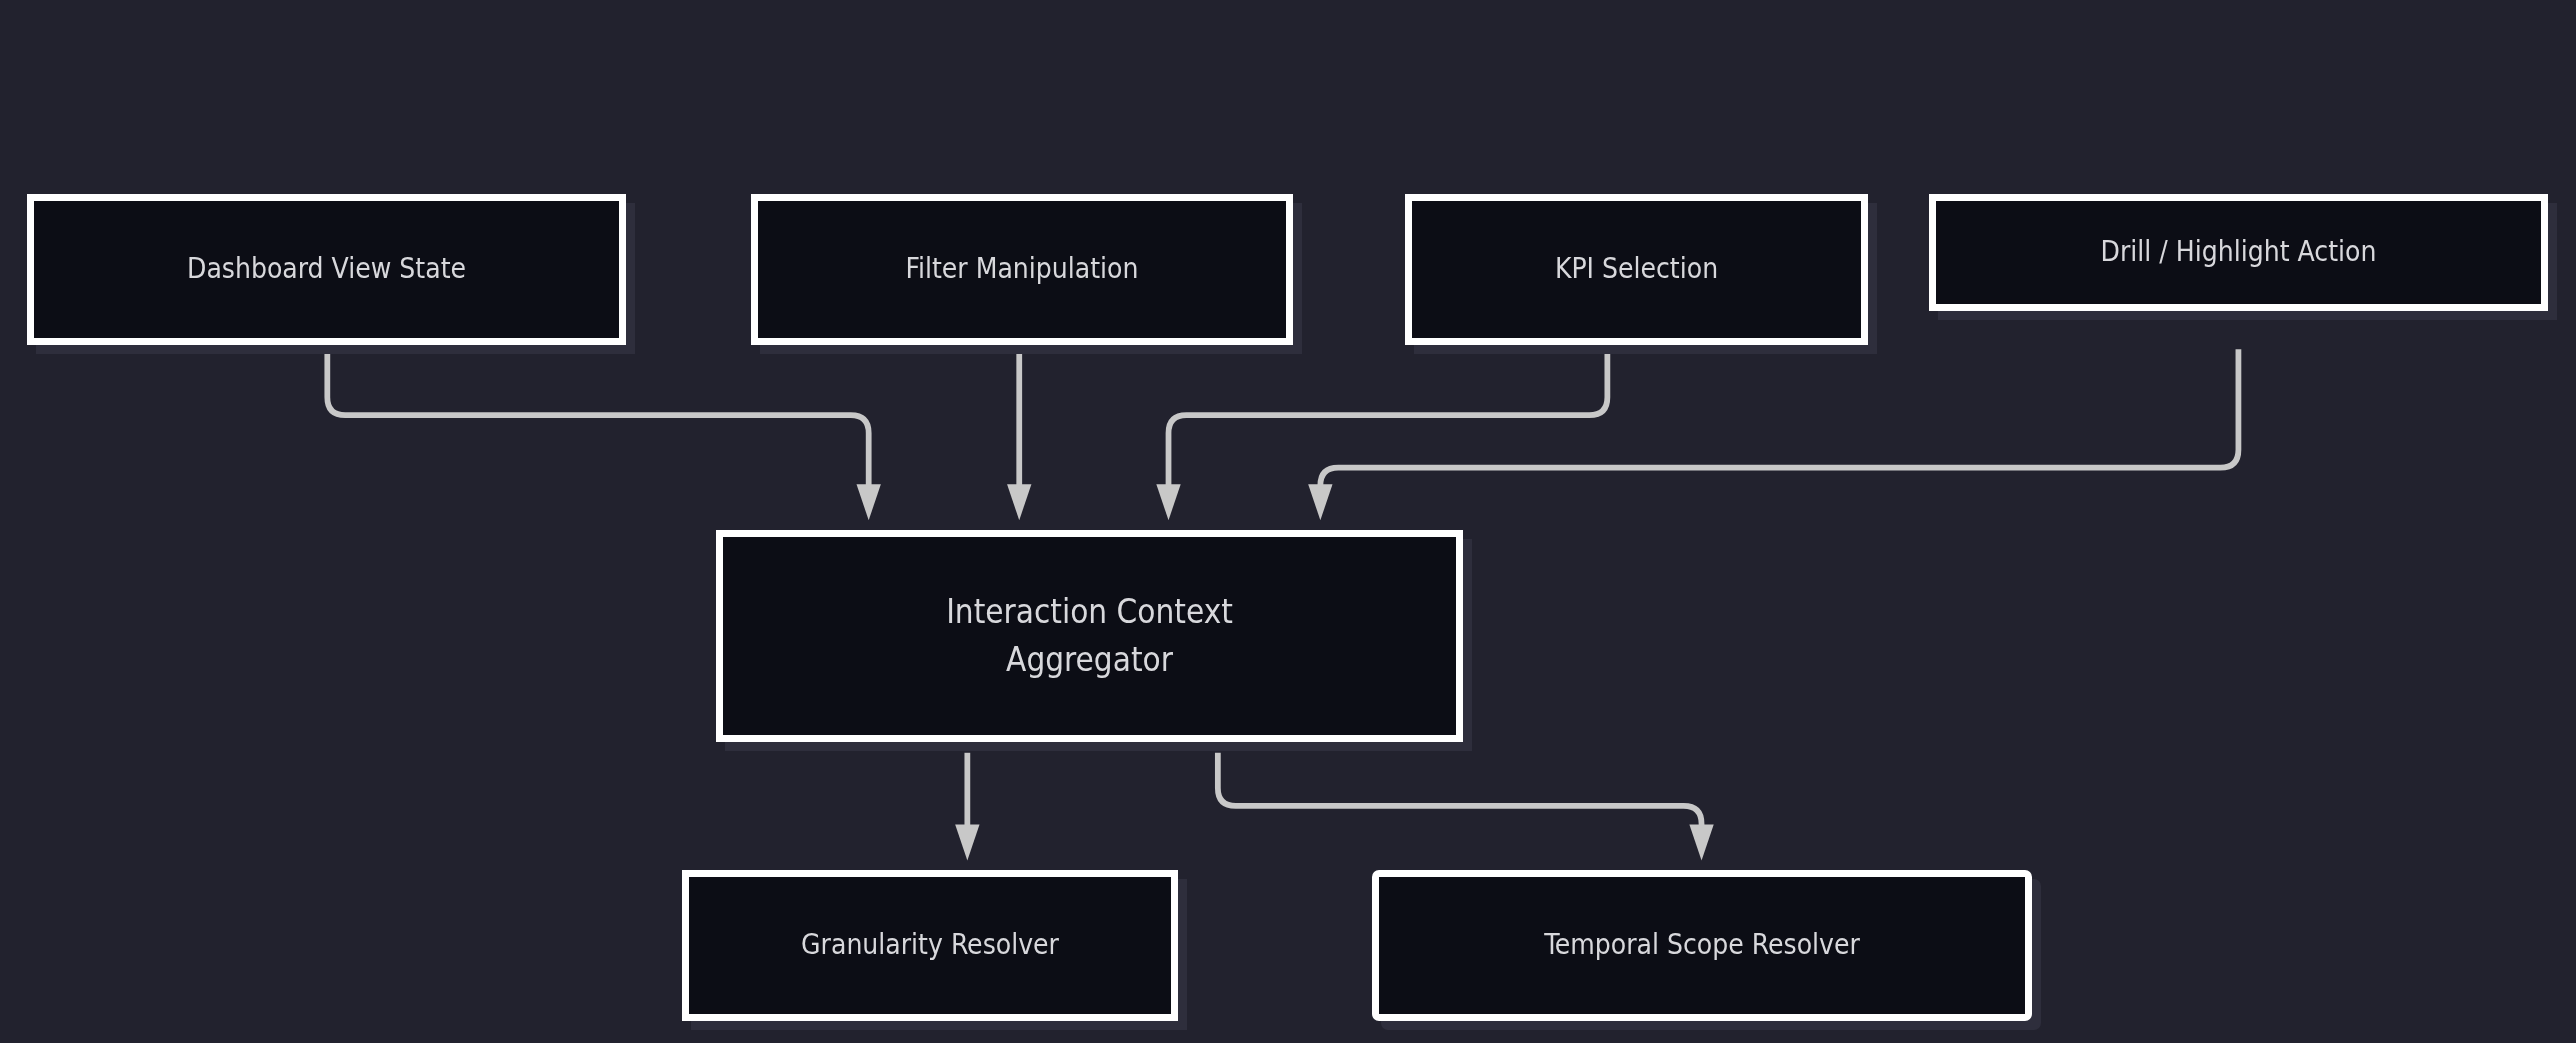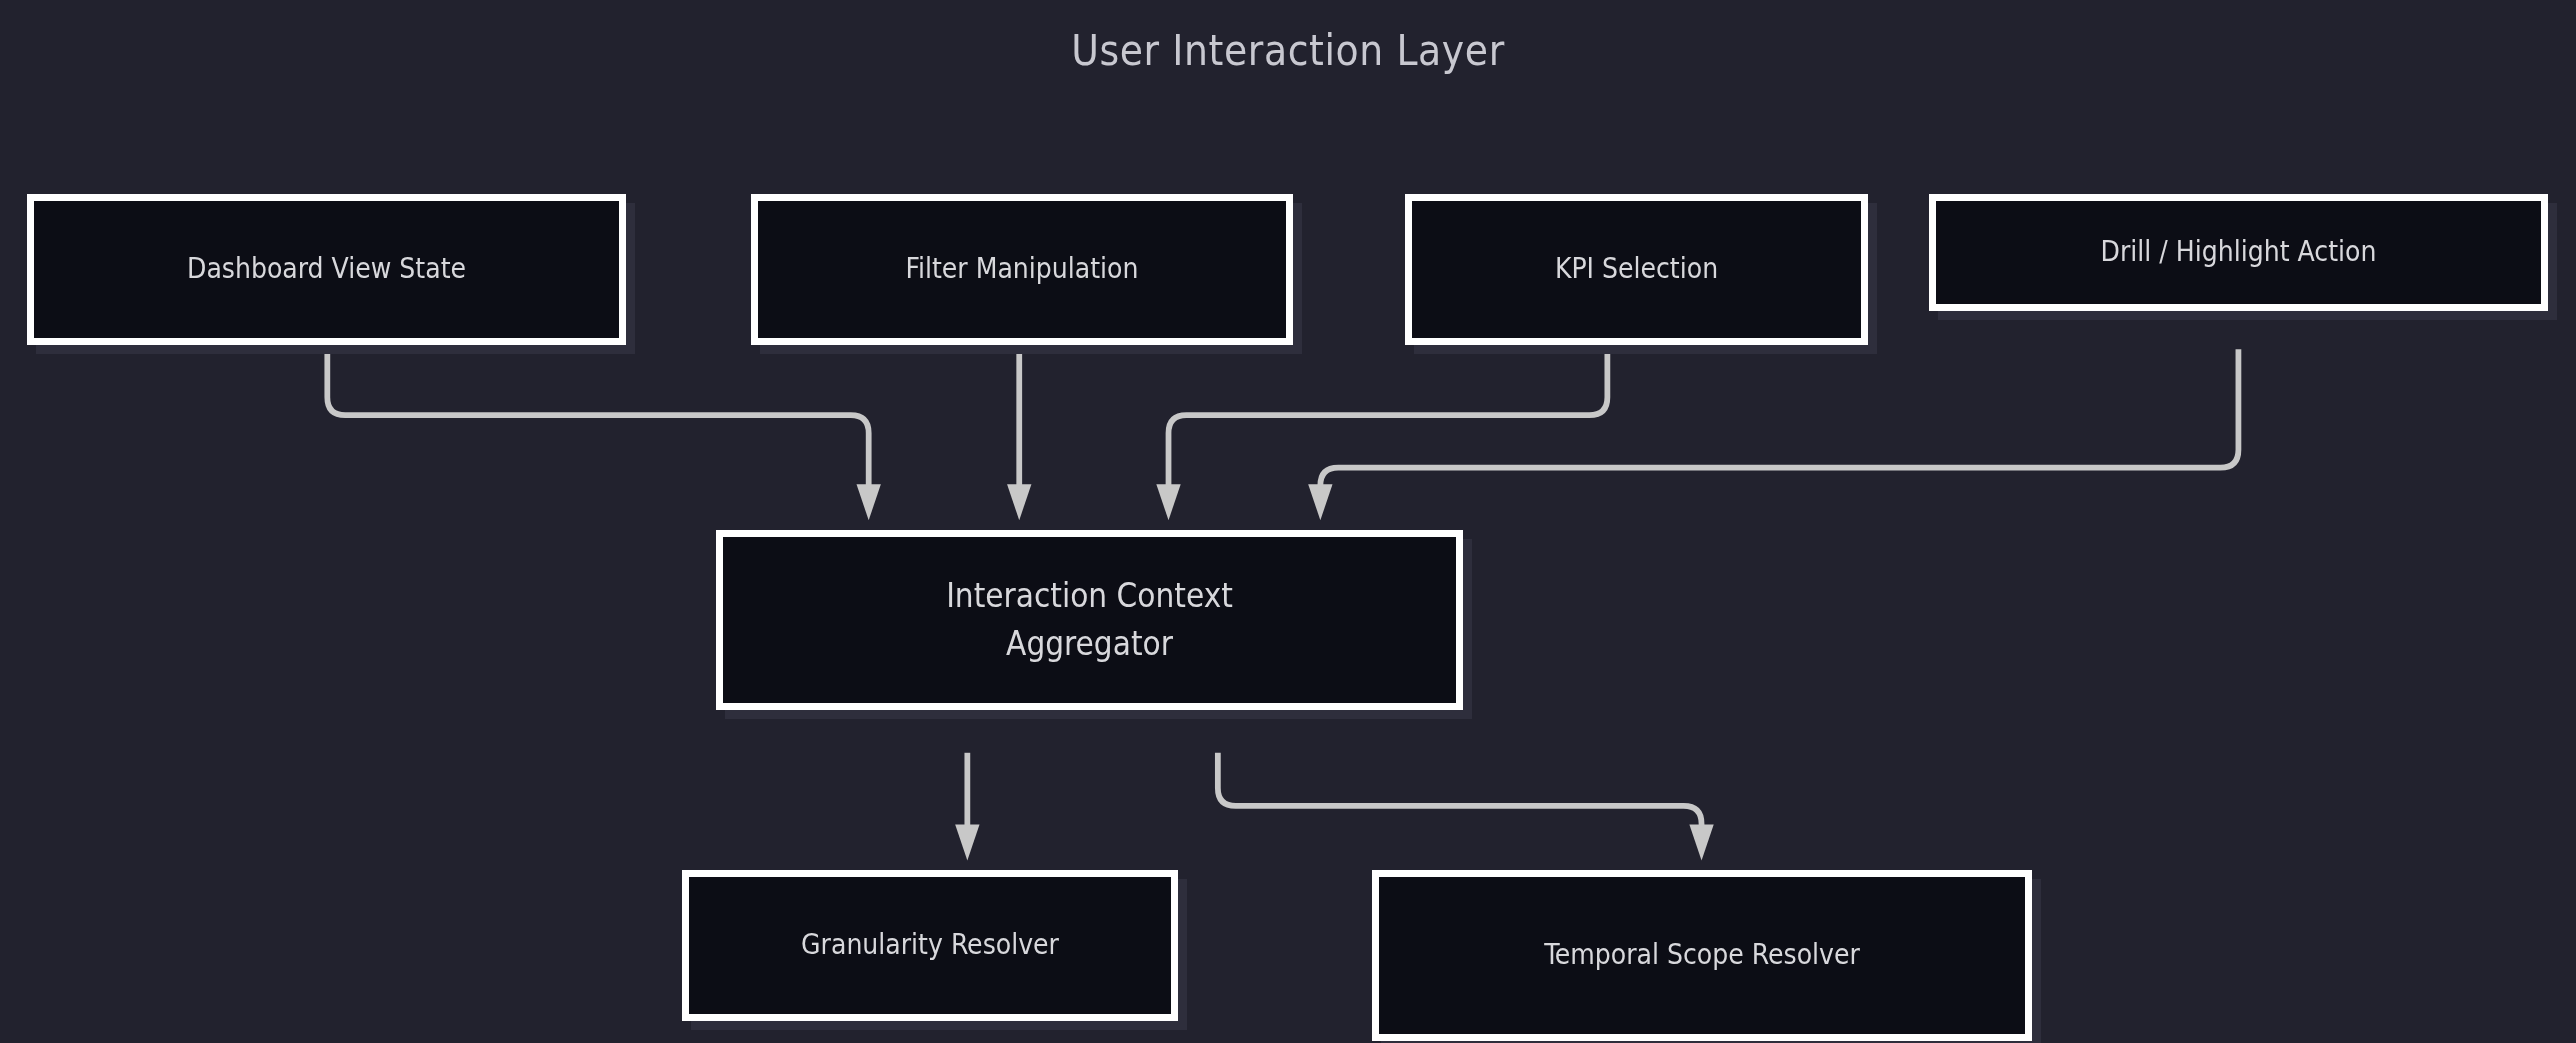--- a/index.html
+++ b/index.html
@@ -89,45 +89,44 @@
       <polygon points="1336,756 1374,756 1355,812"></polygon>
       <polygon points="1571,756 1609,756 1590,812"></polygon>
       <polygon points="1804,756 1842,756 1823,812"></polygon>
       <polygon points="2041,756 2079,756 2060,812"></polygon>
 
       <polygon points="1490,1287 1528,1287 1509,1343"></polygon>
       <polygon points="2636,1287 2674,1287 2655,1343"></polygon>
     </g>
   </svg>
 
-  <div class="diagram-title">User Interaction Layer</div>
 
   <div class="node" style="left:27px; top:194px; width:599px; height:151px;">
     <span class="node-label">Dashboard View State</span>
   </div>
 
   <div class="node" style="left:751px; top:194px; width:542px; height:151px;">
     <span class="node-label">Filter Manipulation</span>
   </div>
 
   <div class="node" style="left:1405px; top:194px; width:463px; height:151px;">
     <span class="node-label">KPI Selection</span>
   </div>
 
   <div class="node" style="left:1929px; top:194px; width:619px; height:117px;">
     <span class="node-label">Drill / Highlight Action</span>
   </div>
 
-  <div class="node node-central" style="left:716px; top:530px; width:747px; height:180px;">
+  <div class="node node-central" style="left:716px; top:530px; width:747px; height:212px;">
     <span class="node-label">Interaction Context
 Aggregator</span>
   </div>
 
   <div class="node" style="left:682px; top:870px; width:496px; height:151px;">
     <span class="node-label">Granularity Resolver</span>
   </div>
 
-  <div class="node" style="left:1372px; top:870px; width:660px; height:171px;">
+  <div class="node" style="left:1372px; top:870px; width:660px; height:151px;border-radius:7px;">
     <span class="node-label">Temporal Scope Resolver</span>
   </div>
 
 </div>
 
 
 </body></html>

